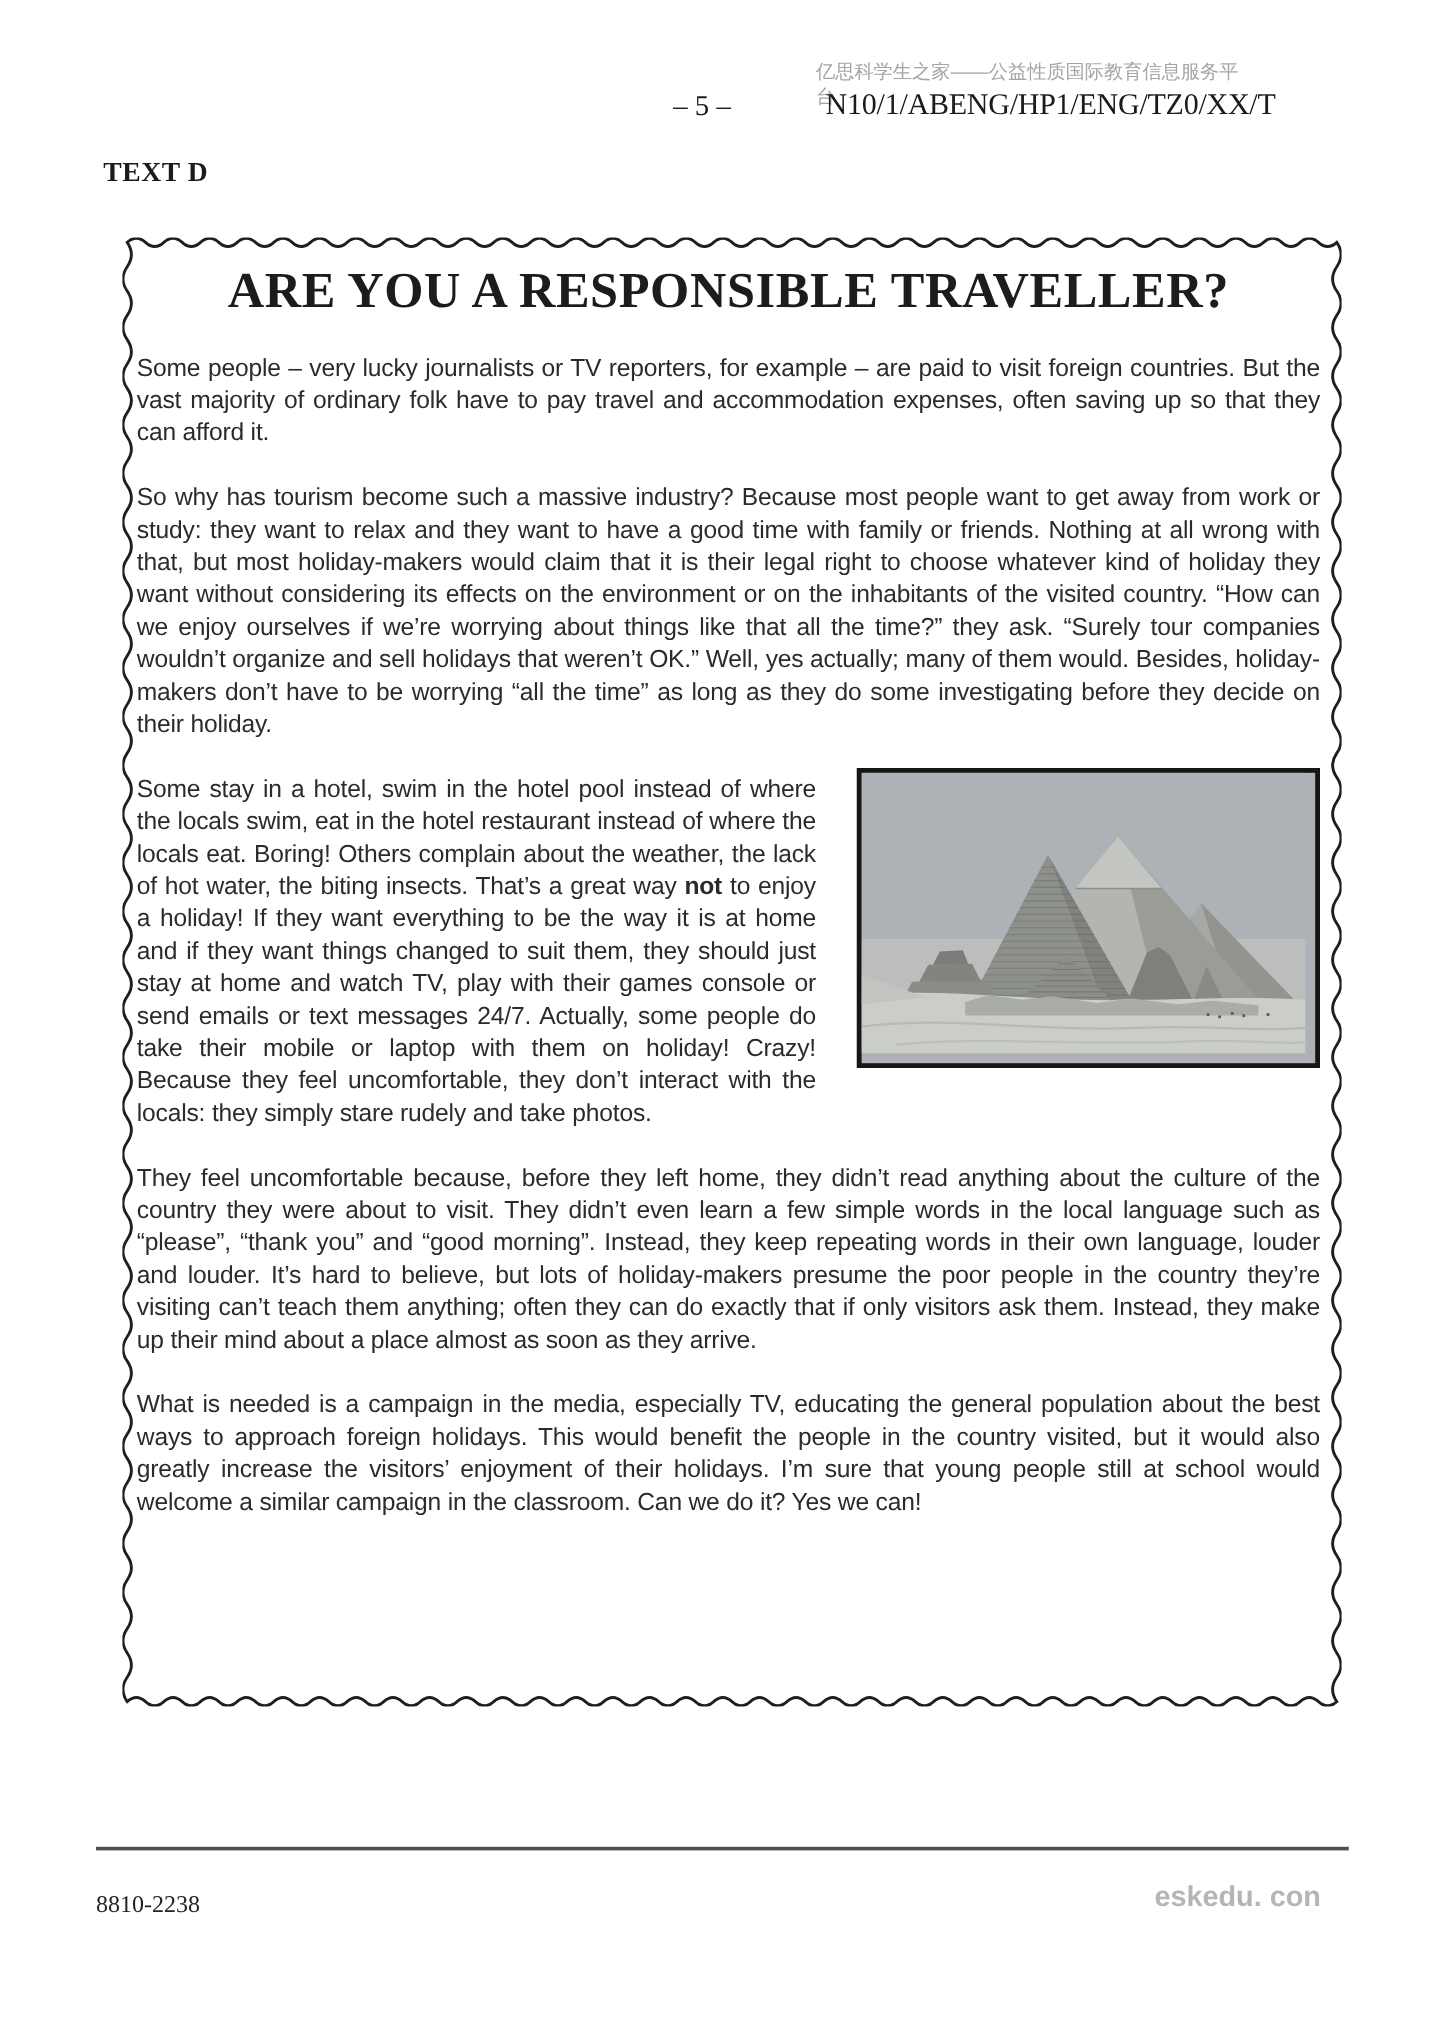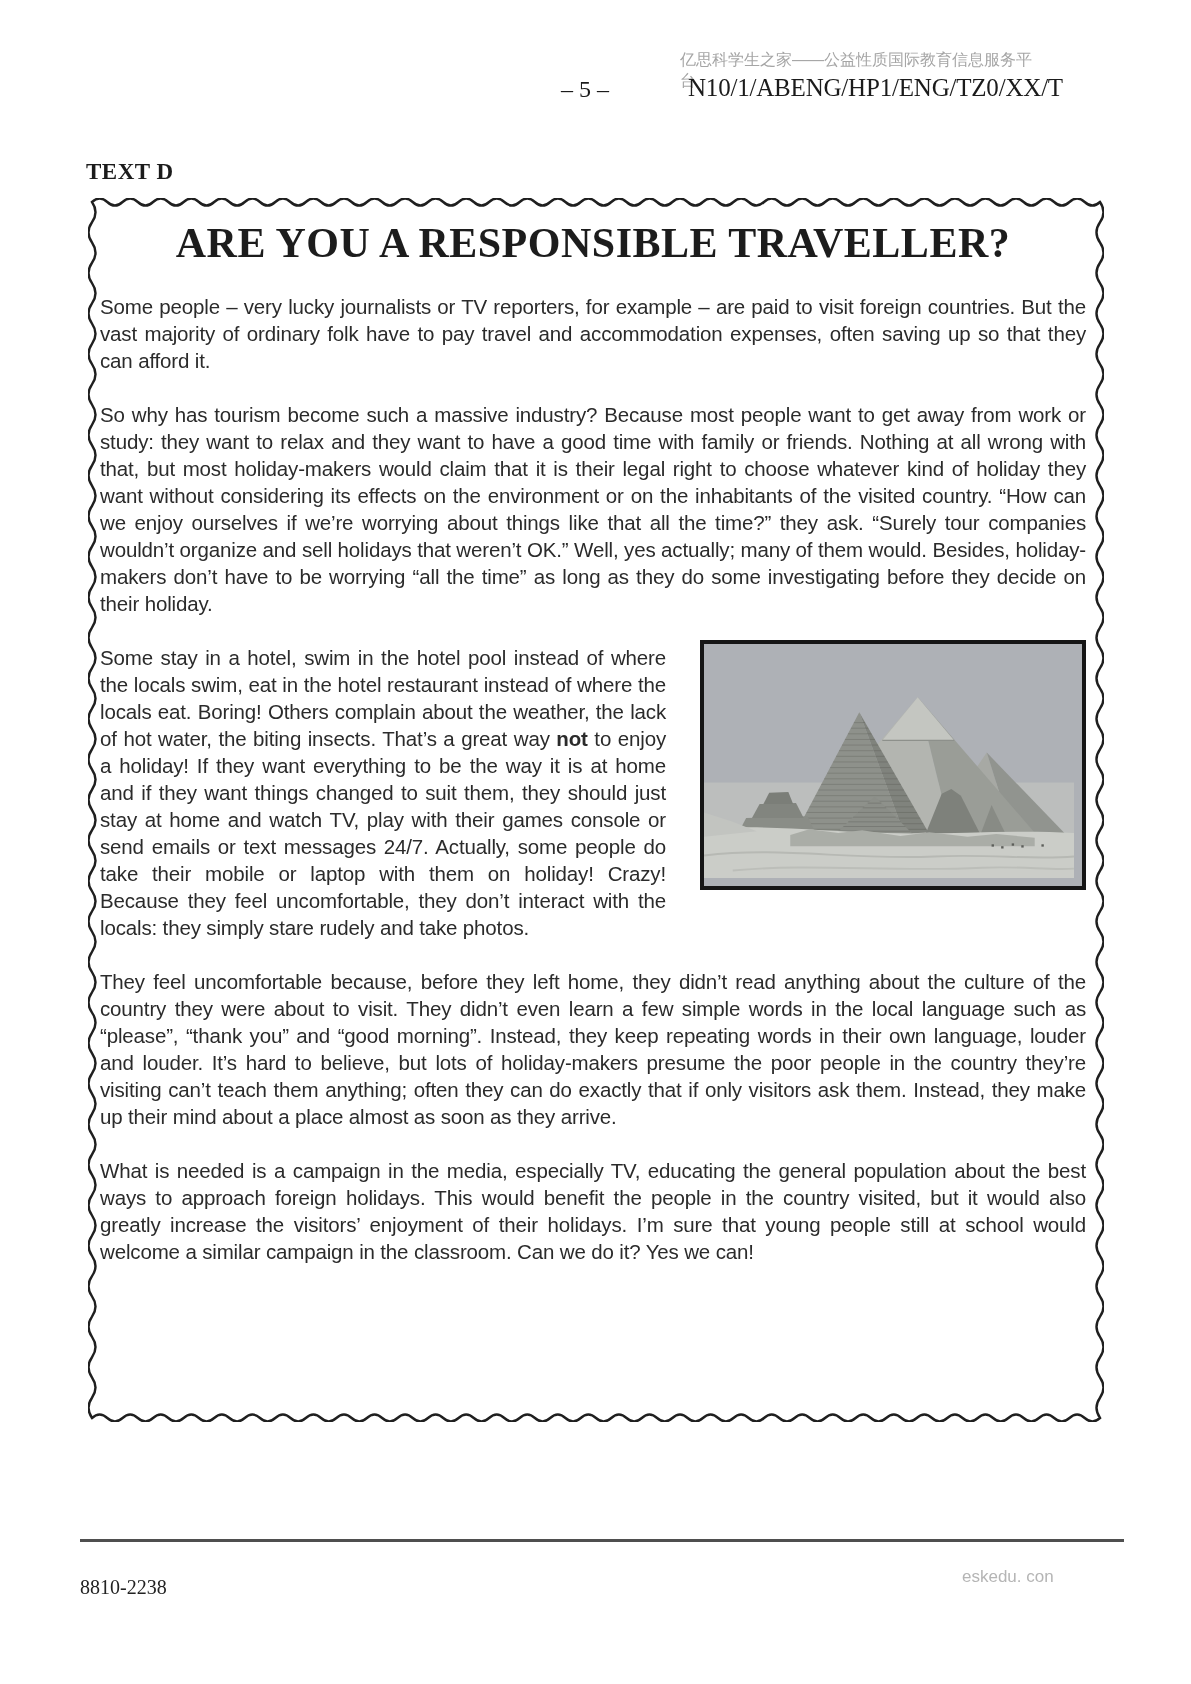--- a/index.html
+++ b/index.html
@@ -14,24 +14,24 @@
   .pageno {
     position:absolute; top:76px; left:535px; width:100px; text-align:center;
     font-size:24px; color:#1b1b1b;
   }
   .code {
     position:absolute; top:74px; left:688px; font-size:25px; color:#1b1b1b;
     letter-spacing:-0.2px;
   }
   .textd {
     position:absolute; top:131px; left:86px; font-size:23px; font-weight:bold;
-    color:#1b1b1b; letter-spacing:0.5px;margin-top:28px;
+    color:#1b1b1b; letter-spacing:0.5px;
   }
   .box {
-    position:absolute; left:88px; top:198px; width:1016px; height:1224px;
+    position:absolute; left:102px; top:198px; width:1016px; height:1224px;
     box-sizing:border-box; padding:16px 18px 0 12px;
   }
   .wave-svg { position:absolute; left:0; top:0; pointer-events:none; }
   .title {
     margin:6px 0 0 0; text-align:center; font-size:42px; line-height:46px;
     font-weight:bold; color:#1c1c1c; letter-spacing:0.5px;
     font-family:"Liberation Serif", serif;
   }
   .box p {
     font-family:"Liberation Sans", sans-serif; font-size:20.5px; line-height:27px;
@@ -44,22 +44,23 @@
   }
   .photo svg { display:block; }
   .rule {
     position:absolute; left:80px; top:1539px; width:1044px; height:3px;
     background:#4f4f4f;
   }
   .doccode {
     position:absolute; left:80px; top:1576px; font-size:20px; color:#232323;
   }
   .watermark {
-    position:absolute; left:962px; top:1567px; font-size:17px; color:#b5b5b5;
+    position:absolute; left:962px; top:1567px; font-size:24px; color:#b5b5b5;
     font-family:"Liberation Sans", sans-serif;
+    font-weight:bold;
   }
 </style>
 </head>
 <body>
 
 <div class="page">
 
   <div class="banner">亿思科学生之家——公益性质国际教育信息服务平台</div>
   <div class="pageno">– 5 –</div>
   <div class="code">N10/1/ABENG/HP1/ENG/TZ0/XX/T</div>

